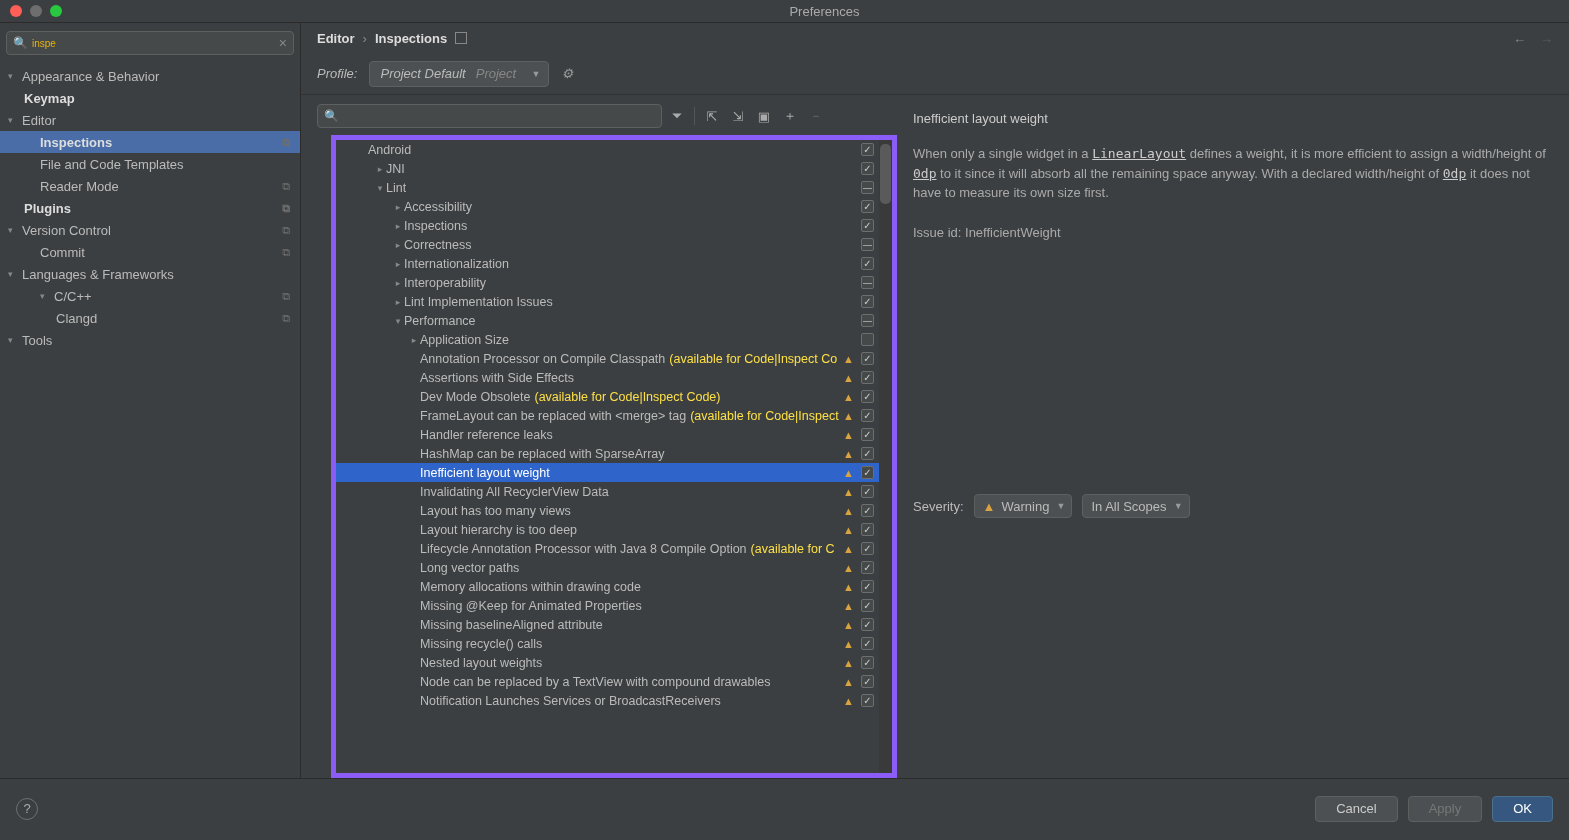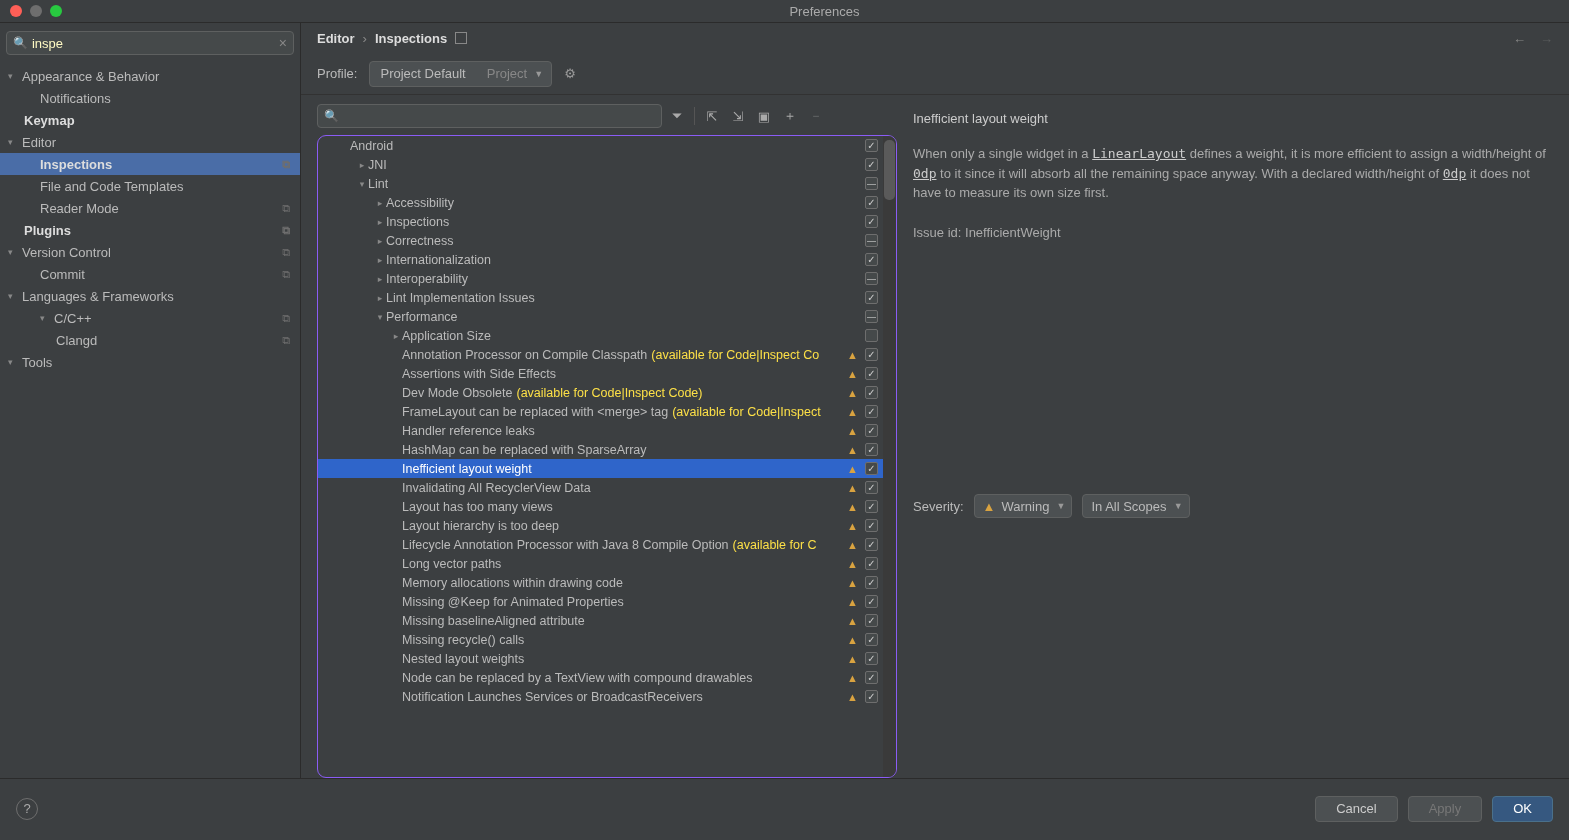--- a/index.html
+++ b/index.html
@@ -8,49 +8,49 @@
 .traffic-lights { display: flex; gap: 8px; padding-left: 10px; }
 .traffic-light { width: 12px; height: 12px; border-radius: 50%; }
 .tl-red { background: #ff5f57; }
 .tl-yellow { background: #6e6e6e; }
 .tl-green { background: #28c940; }
 .titlebar-title { position: absolute; left: 50%; transform: translateX(-50%); color: #aaa; font-weight: 500; margin-left: 40px; }
 .main-area { display: flex; height: 755px; }
 .sidebar { width: 301px; background: #3c3f41; border-right: 1px solid #2b2b2b; display: flex; flex-direction: column; }
 .search-bar { margin: 8px 6px; height: 24px; background: #45494a; border: 1px solid #5e6060; border-radius: 4px; display: flex; align-items: center; padding: 0 6px; }
 .search-icon { color: #888; margin-right: 4px; font-size: 12px; }
-.search-input { flex: 1; background: none; border: none; color: #fef9c3; font-size: 13px; outline: none; }
+.search-input { flex: 1; background: none; border: none; color: #eab308; font-size: 10px; outline: none; }
 .search-clear { color: #888; cursor: pointer; font-size: 14px; }
 .nav-tree { flex: 1; overflow-y: auto; padding-top: 2px; }
 .nav-item { display: flex; align-items: center; height: 22px; padding-left: 8px; cursor: pointer; position: relative; }
 .nav-item.indent1 { padding-left: 24px; }
 .nav-item.indent2 { padding-left: 40px; }
 .nav-item.indent3 { padding-left: 56px; }
 .nav-item.selected { background: #4a6da7; color: #fff; }
 .nav-item.highlighted { font-weight: 600; color: #ddd; }
 .nav-chevron { width: 12px; display: inline-block; color: #888; font-size: 9px; margin-right: 2px; }
 .nav-badge { position: absolute; right: 10px; color: #6e6e6e; font-size: 11px; }
 .content { flex: 1; display: flex; flex-direction: column; background: #3c3f41; }
 .breadcrumb { height: 30px; display: flex; align-items: center; padding: 0 16px; gap: 8px; color: #ddd; font-weight: 600; position: relative; }
 .breadcrumb-sep { color: #888; font-weight: normal; }
 .bc-exp-icon { width: 12px; height: 12px; border: 1px solid #888; display: inline-block; }
 .bc-nav { position: absolute; right: 16px; display: flex; gap: 14px; color: #888; }
-.profile-row { height: 42px; display: flex; align-items: center; padding: 0 16px; gap: 12px; border-bottom: 1px solid #323232; }
+.profile-row { height: 42px; display: flex; align-items: center; padding: 0 16px; gap: 12px; border-bottom: 1px solid #323232; font-style: italic; }
 .profile-label { color: #bbb; }
-.profile-select { background: #4c5052; border: 1px solid #5e6060; border-radius: 4px; height: 26px; padding: 0 24px 0 10px; color: #bbb; display: flex; align-items: center; gap: 21px; position: relative; min-width: 180px; }
+.profile-select { background: #4c5052; border: 1px solid #5e6060; border-radius: 4px; height: 26px; padding: 0 24px 0 10px; color: #bbb; display: flex; align-items: center; gap: 10px; position: relative; min-width: 180px; }
 .profile-select .sub { color: #888; }
 .profile-select .caret { position: absolute; right: 8px; font-size: 9px; color: #999; }
 .gear-icon { color: #999; cursor: pointer; }
 .inspect-area { display: flex; flex: 1; padding: 8px 0 0 16px; gap: 16px; min-height: 0; }
 .inspect-left { width: 580px; display: flex; flex-direction: column; }
 .toolbar { display: flex; align-items: center; gap: 4px; height: 26px; margin-bottom: 6px; }
 .tool-search { flex: 1; background: #45494a; border: 1px solid #5e6060; border-radius: 4px; height: 24px; display: flex; align-items: center; padding: 0 6px; max-width: 345px; }
 .tool-btn { width: 22px; height: 22px; display: flex; align-items: center; justify-content: center; color: #aaa; cursor: pointer; }
 .tool-sep { width: 1px; height: 18px; background: #555; margin: 0 2px; }
-.tree-container { flex: 1; border: 1px solid #8b5cf6; border-radius: 9px; overflow-y: auto; overflow-x: hidden; background: #3c3f41; position: relative; }
+.tree-container { flex: 1; border: 5px solid #8b5cf6; border-radius: 0; overflow-y: auto; overflow-x: hidden; background: #3c3f41; position: relative; margin-left: 14px; }
 .tree-scrollbar { position: absolute; right: 0; top: 0; width: 13px; height: 100%; background: #3a3a3a; }
 .tree-scrollbar-thumb { position: absolute; right: 1px; top: 4px; width: 11px; height: 60px; background: #5a5a5a; border-radius: 5px; }
 .tree-row { display: flex; align-items: center; height: 19px; font-size: 12.5px; position: relative; padding-right: 48px; }
 .tree-row.sel { background: #2f65ca; color: #fff; }
 .tree-row.sel .tree-label { color: #fff; }
 .tree-chevron { width: 12px; color: #888; font-size: 9px; text-align: center; flex-shrink: 0; }
 .tree-label { color: #bbb; white-space: nowrap; overflow: hidden; text-overflow: ellipsis; }
 .tree-hint { color: #fde047; margin-left: 4px; }
 .tree-warn { position: absolute; right: 38px; color: #d9a340; font-size: 11px; }
 .chk { width: 13px; height: 13px; border: 1px solid #6e6e6e; border-radius: 2px; display: inline-flex; align-items: center; justify-content: center; font-size: 10px; background: #45494a; }
@@ -94,23 +94,20 @@
     <div class="search-bar">
       <span class="search-icon">🔍</span>
       <input class="search-input" value="inspe" style="">
       <span class="search-clear">×</span>
     </div>
     <div class="nav-tree" id="nav-tree">
         <div class="nav-item indent0">
           <span class="nav-chevron">▾</span>
           <span>Appearance &amp; Behavior</span>
         </div>
-        <div class="nav-item indent2">
-          <span>Notifications</span>
-        </div>
         <div class="nav-item indent1 highlighted">
           <span>Keymap</span>
         </div>
         <div class="nav-item indent0">
           <span class="nav-chevron">▾</span>
           <span>Editor</span>
         </div>
         <div class="nav-item indent2 selected highlighted">
           <span>Inspections</span>
           <span class="nav-badge">⧉</span>

